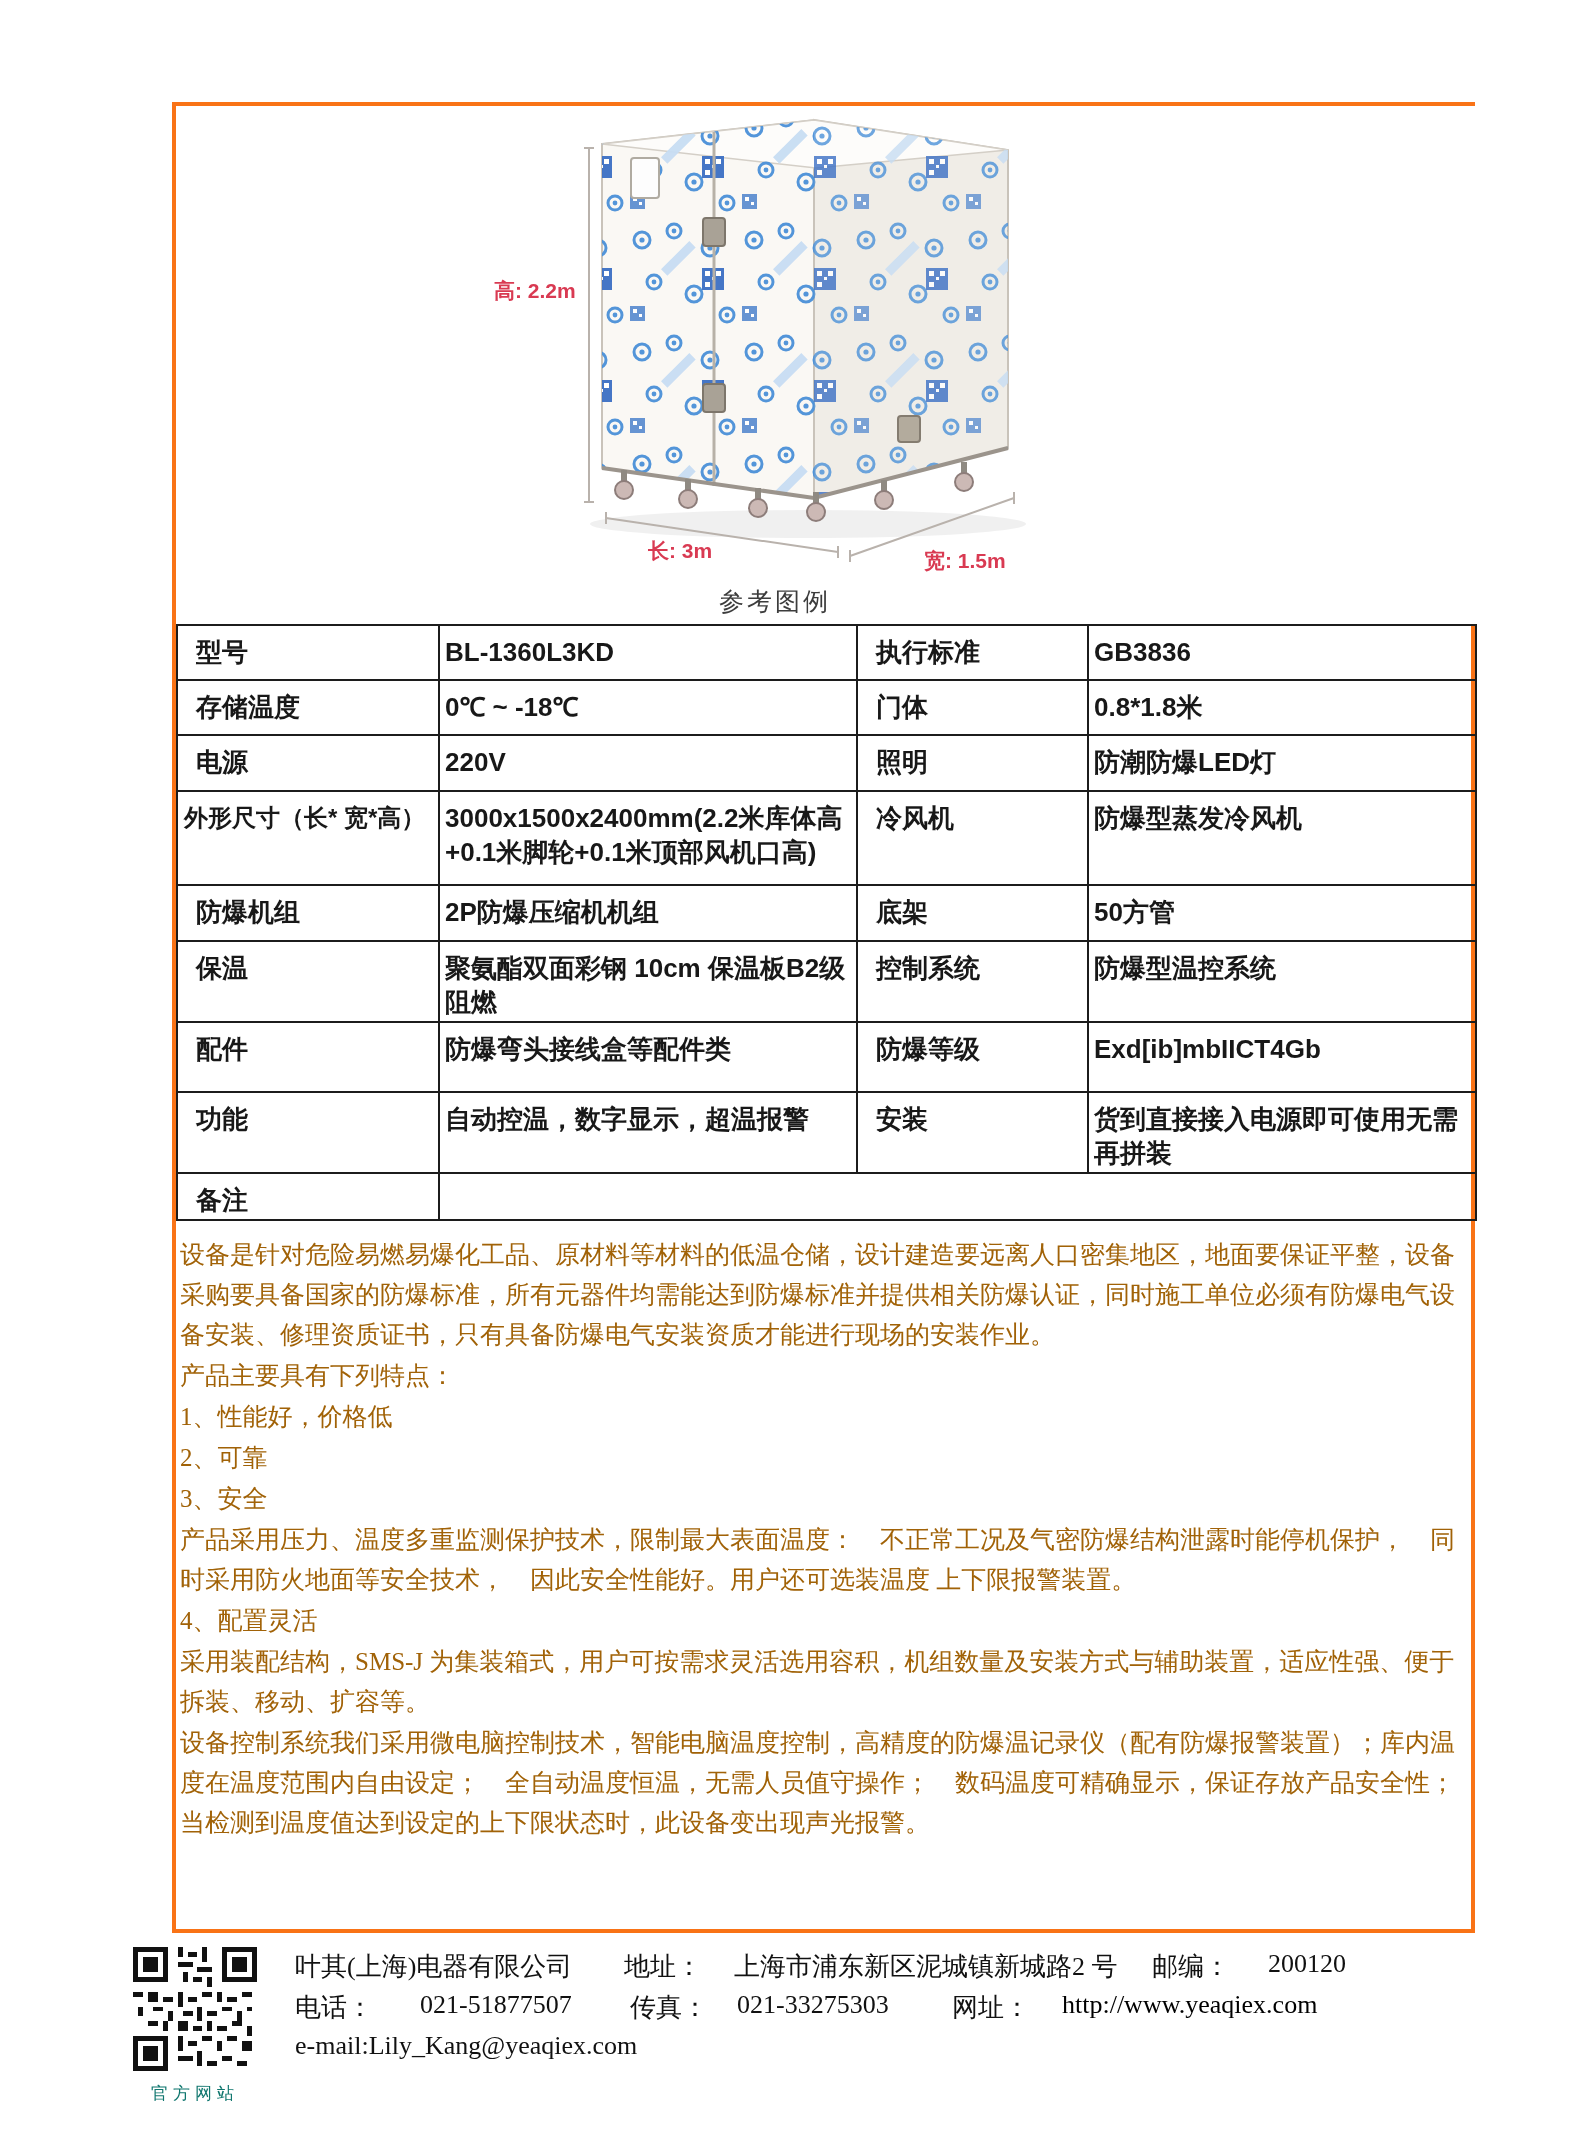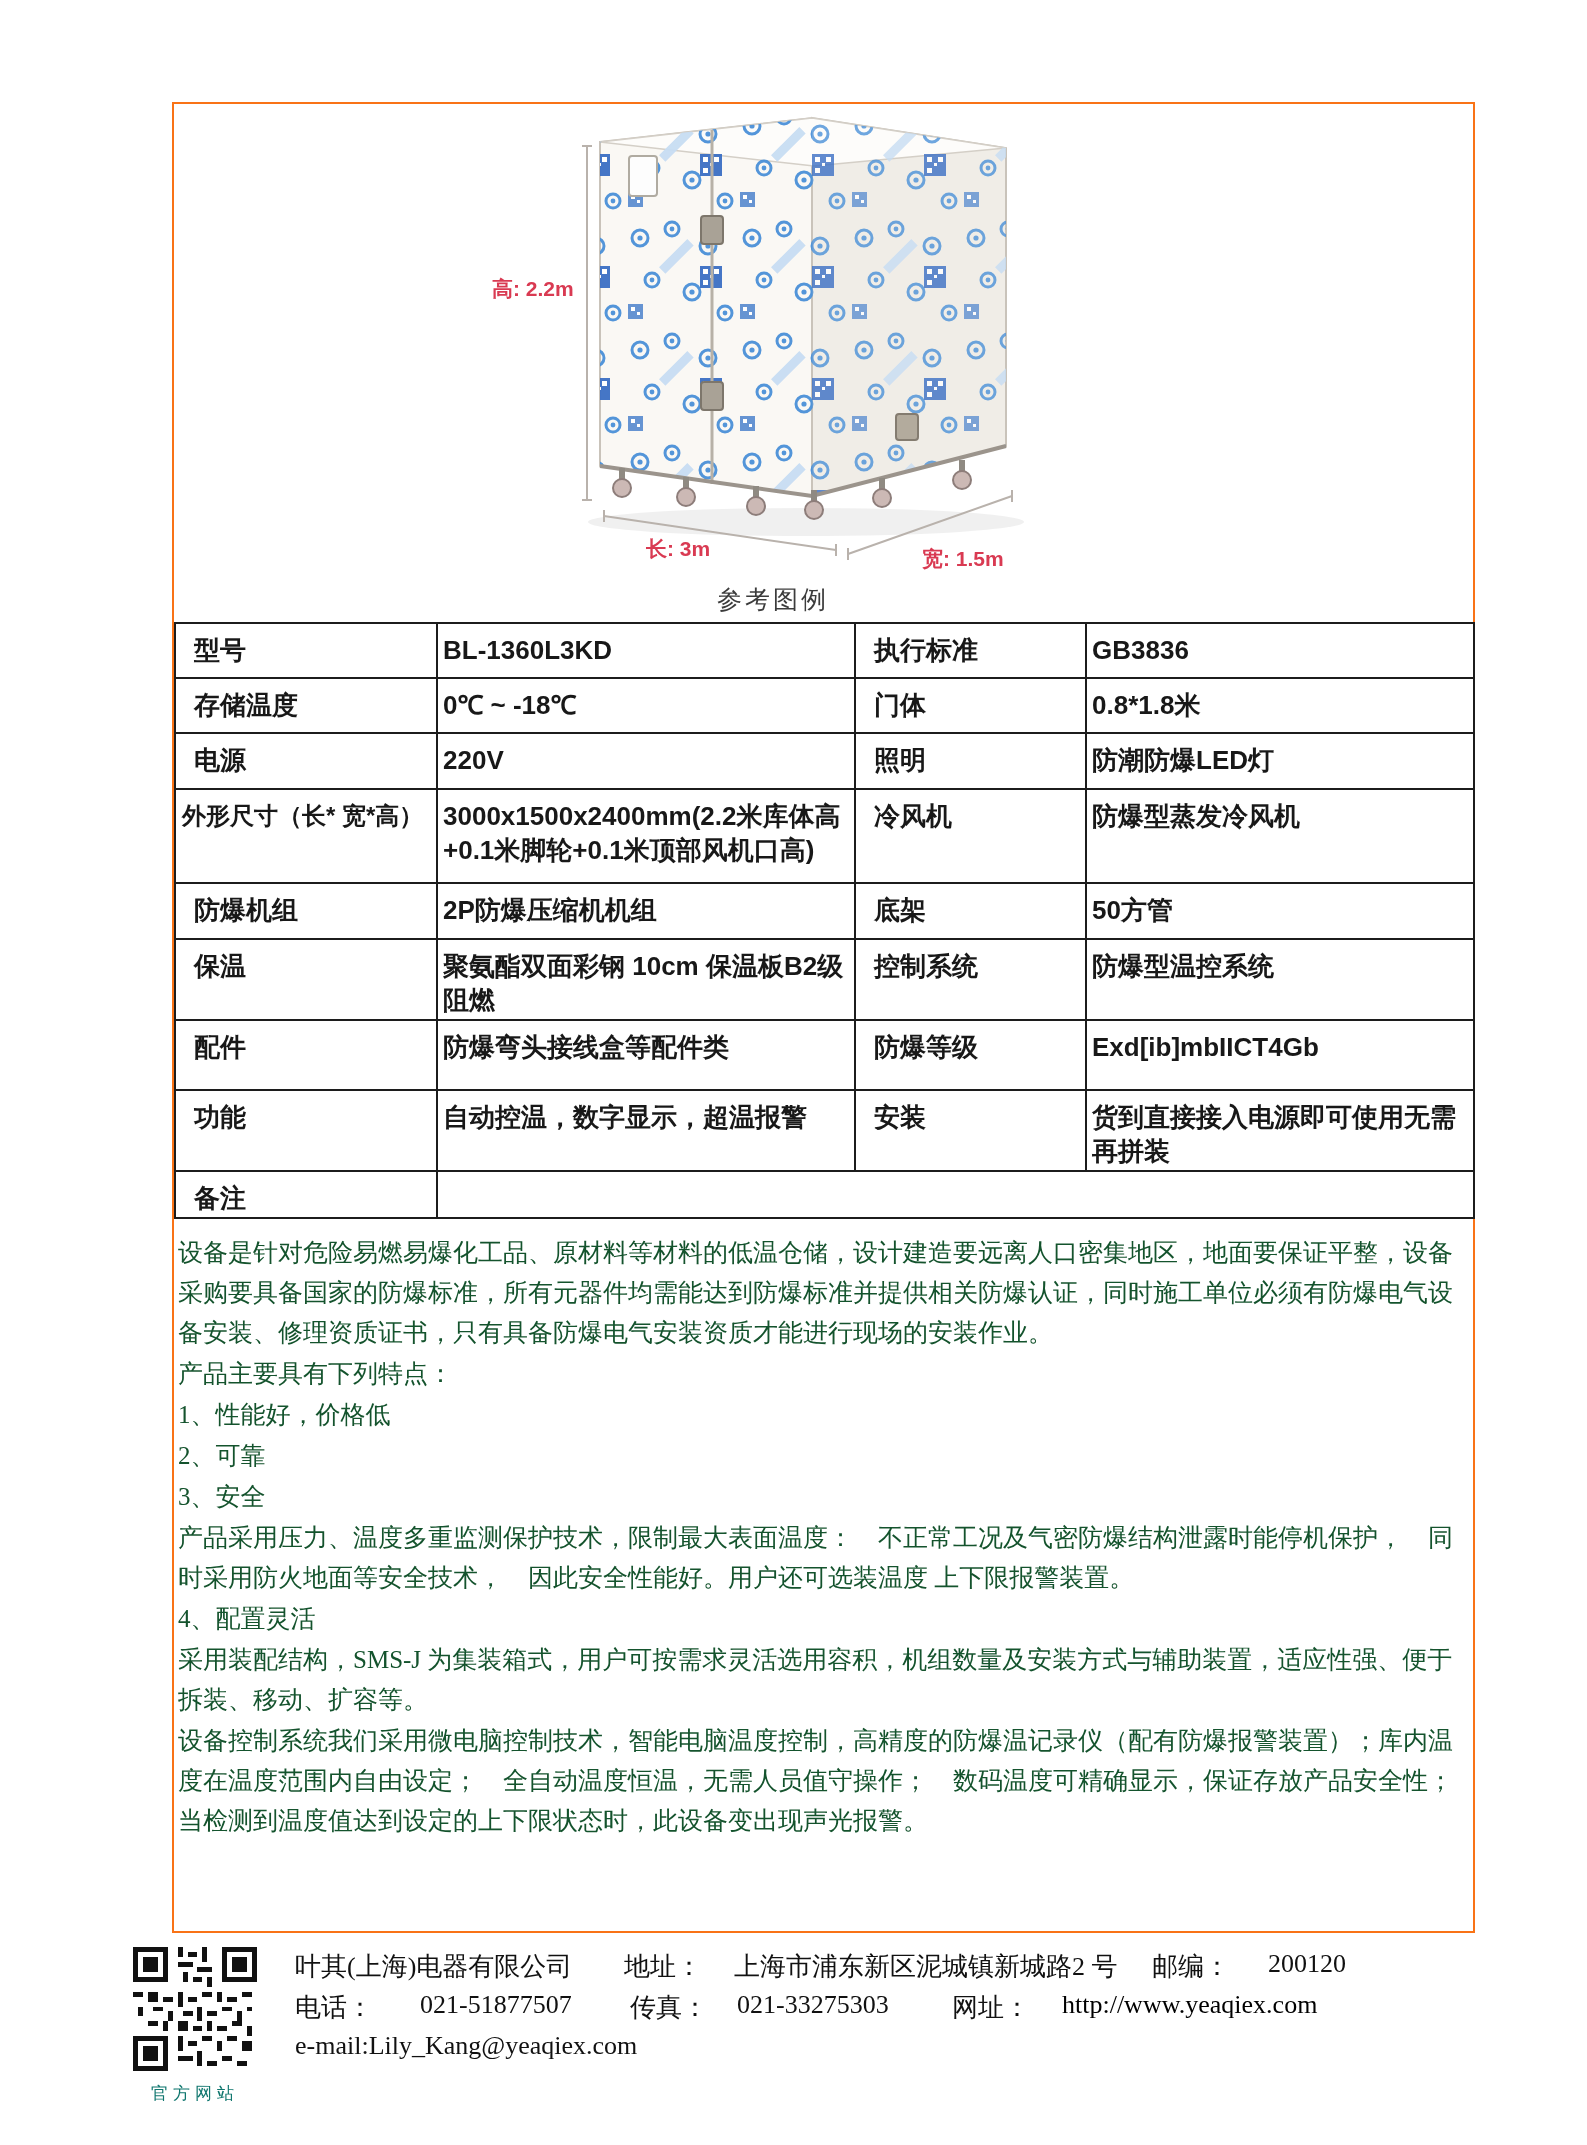--- a/index.html
+++ b/index.html
@@ -1,30 +1,30 @@
 <!DOCTYPE html>
 <html><head>
 <meta charset="utf-8">
 <style>
   html,body{margin:0;padding:0;background:#ffffff;}
   .page{position:relative;width:1587px;height:2145px;background:#fff;overflow:hidden;
         font-family:"Liberation Sans",sans-serif;color:#181818;}
   .frame{position:absolute;left:172px;top:102px;width:1303px;height:1831px;
-         border:2px solid #f97316;box-sizing:border-box;background:#fff;}
+         border:4px solid #f97316;box-sizing:border-box;background:#fff;}
   .image-row{position:relative;width:1299px;height:518px;background:#fff;}
   .image-row svg{position:absolute;left:0;top:0;}
 
   table.spec{border-collapse:collapse;table-layout:fixed;width:1299px;}
   table.spec td{border:2px solid #1c1c1c;vertical-align:top;padding:9px 5px 2px 5px;
                 font-size:26px;line-height:34px;color:#181818;overflow:hidden;font-weight:bold;}
   table.spec td.lbl{padding-left:18px;}
   table.spec td.tight{padding-left:6px;font-size:24px;}
 
   .desc{height:739px;overflow:hidden;padding:14px 8px 0 4px;box-sizing:border-box;
-        font-family:"Liberation Serif",serif;font-size:25px;color:#14532d;}
+        font-family:"Liberation Serif",serif;font-size:25px;color:#a16207;}
   .desc p{margin:0 0 1px 0;line-height:40px;}
 
   .footer{position:absolute;left:0;top:1933px;width:1587px;height:212px;
           font-family:"Liberation Serif",serif;font-size:26px;color:#111;}
   .footer .fitem{position:absolute;white-space:nowrap;}
   .qr-wrap{position:absolute;left:132px;top:14px;width:126px;text-align:center;}
   .qr-caption{margin-top:4px;font-size:17px;letter-spacing:5px;color:#0f766e;}
   .weblink{color:#000000;text-decoration:none;}
 </style>
 </head>

